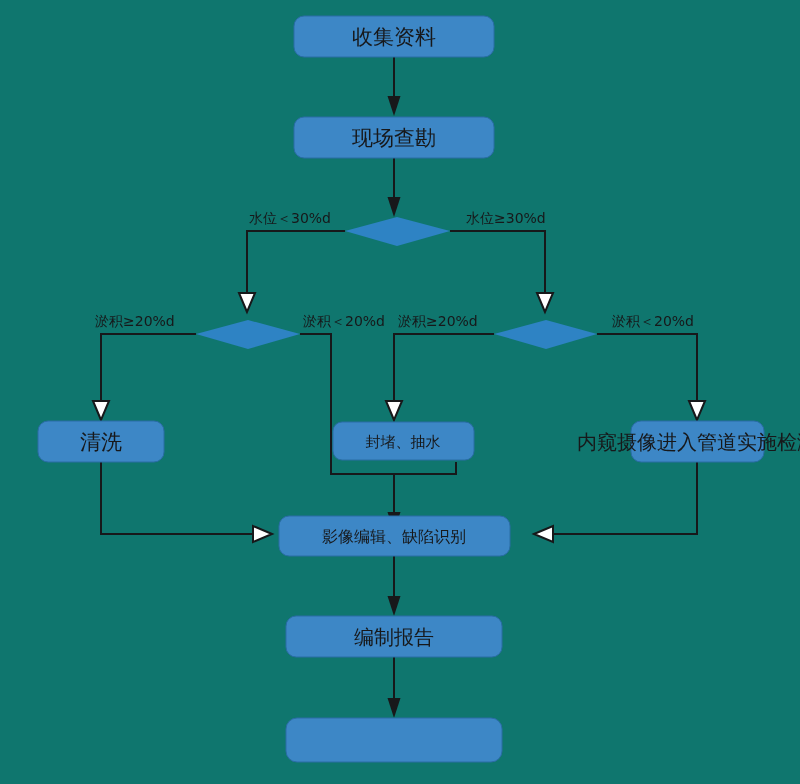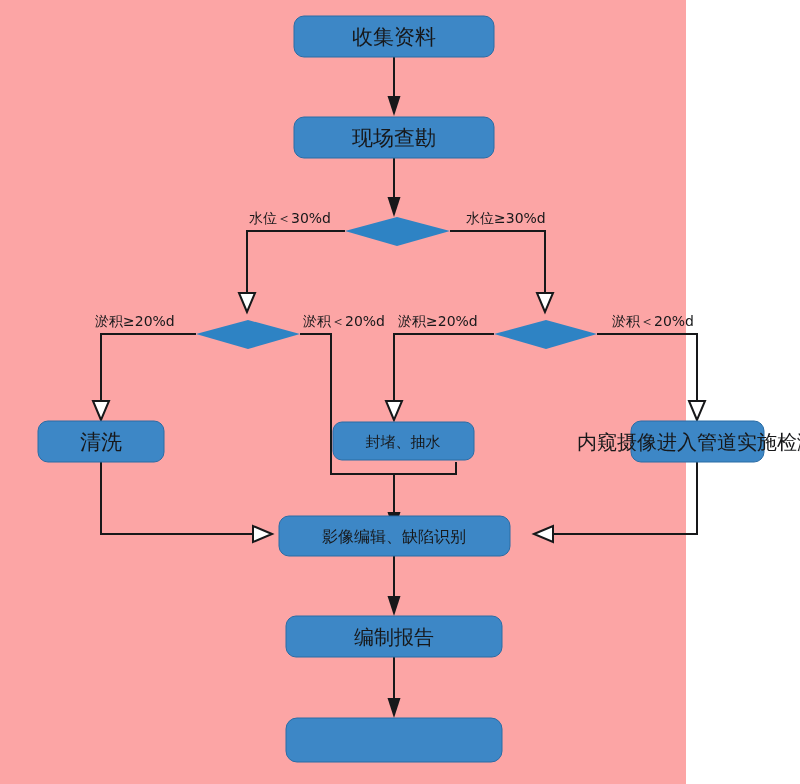--- a/index.html
+++ b/index.html
@@ -9,23 +9,23 @@
     background: #ffffff;
   }
   body {
     width: 800px;
     height: 784px;
     font-family: "DejaVu Sans", "Liberation Sans", sans-serif;
     overflow: hidden;
   }
   #flowchart-root {
     position: relative;
-    width: 686px;
+    width: 800px;
     height: 784px;
-    background: #fca5a5;
+    background: #0f766e;
   }
   svg.flow-canvas {
     position: absolute;
     left: 0;
     top: 0;
     width: 800px;
     height: 784px;
     display: block;
   }
   .node-label {

